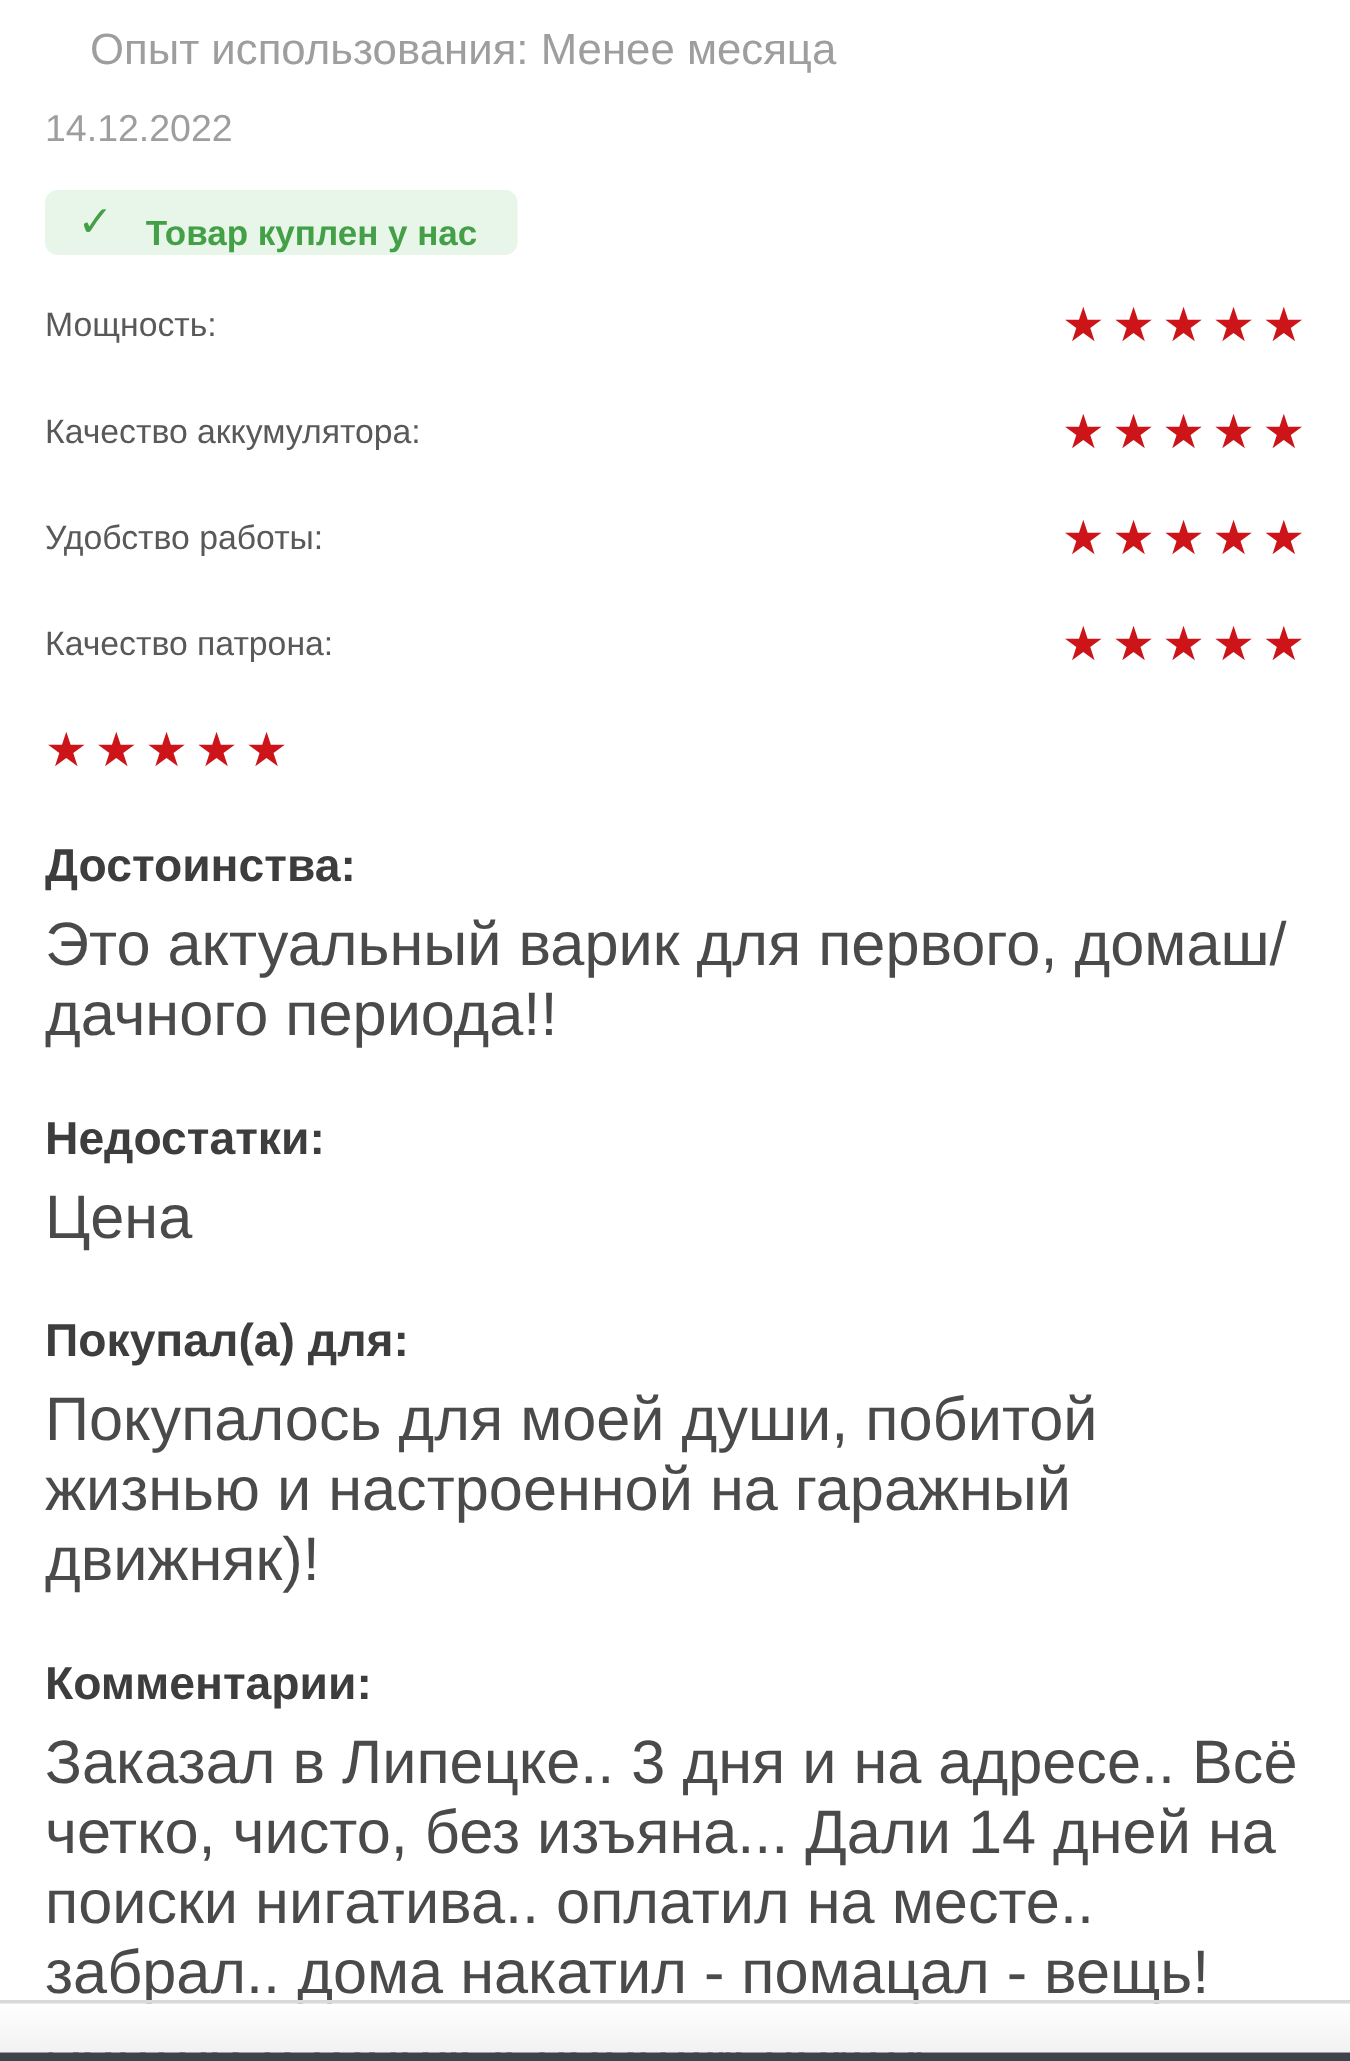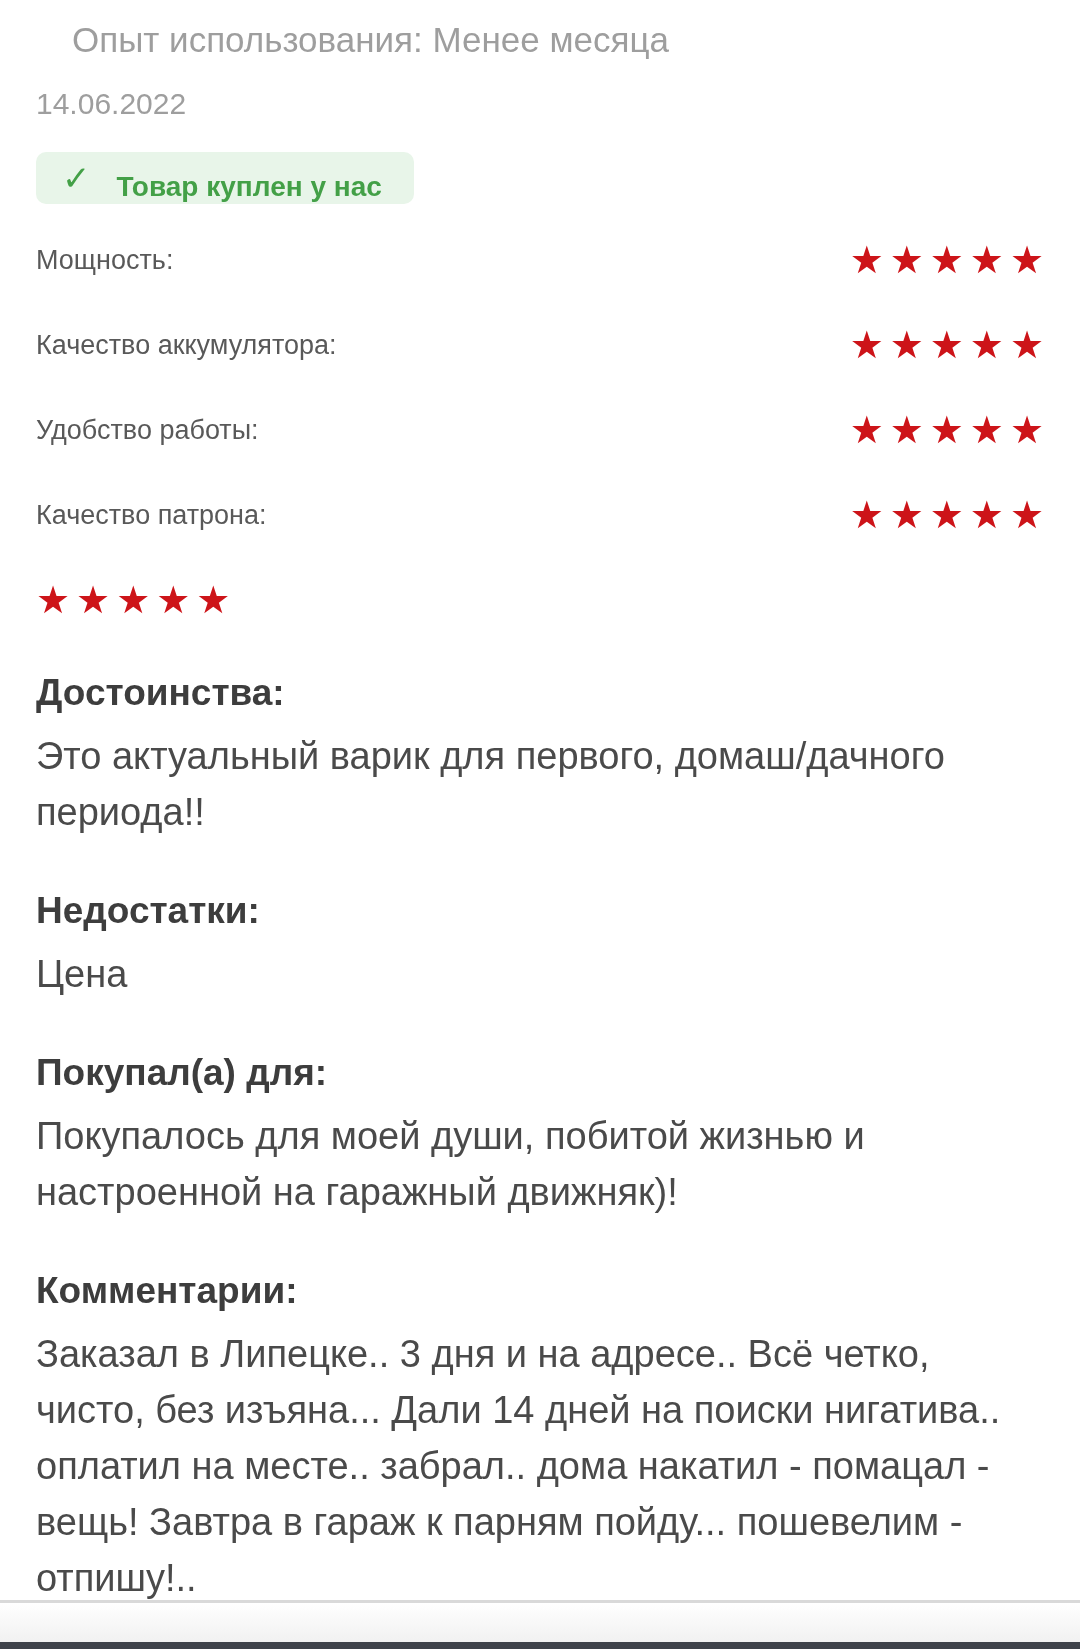--- a/index.html
+++ b/index.html
@@ -69,21 +69,21 @@
   }
   .section-title{
     margin-top:48px;
     font-size:37px;
     line-height:46px;
     font-weight:700;
     color:var(--heading-dark);
   }
   .section-text{
     margin-top:12px;
-    font-size:38px;
+    font-size:49px;
     line-height:56px;
     color:var(--body-text);
   }
   .divider{
     position:absolute;
     left:0; top:1600px;
     width:100%; height:3px;
     background:var(--divider);
   }
   .footer-area{
@@ -99,21 +99,21 @@
     background:var(--bottom-bar);
   }
 </style>
 </head>
 <body>
 
 <div class="content">
 
   <div class="experience">Опыт использования: Менее месяца</div>
 
-  <div class="date">14.06.2022</div>
+  <div class="date">14.12.2022</div>
 
   <div class="badge">
     <span class="badge-check">✓</span>
     <span class="badge-label">Товар куплен у нас</span>
   </div>
 
   <div class="ratings">
   <div class="rating-row">
     <span class="rating-label">Мощность:</span>
     <span class="rating-stars">★★★★★</span>

